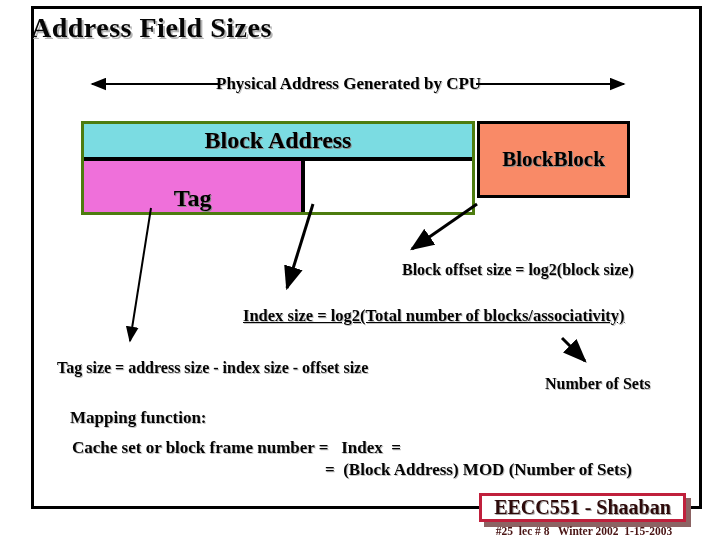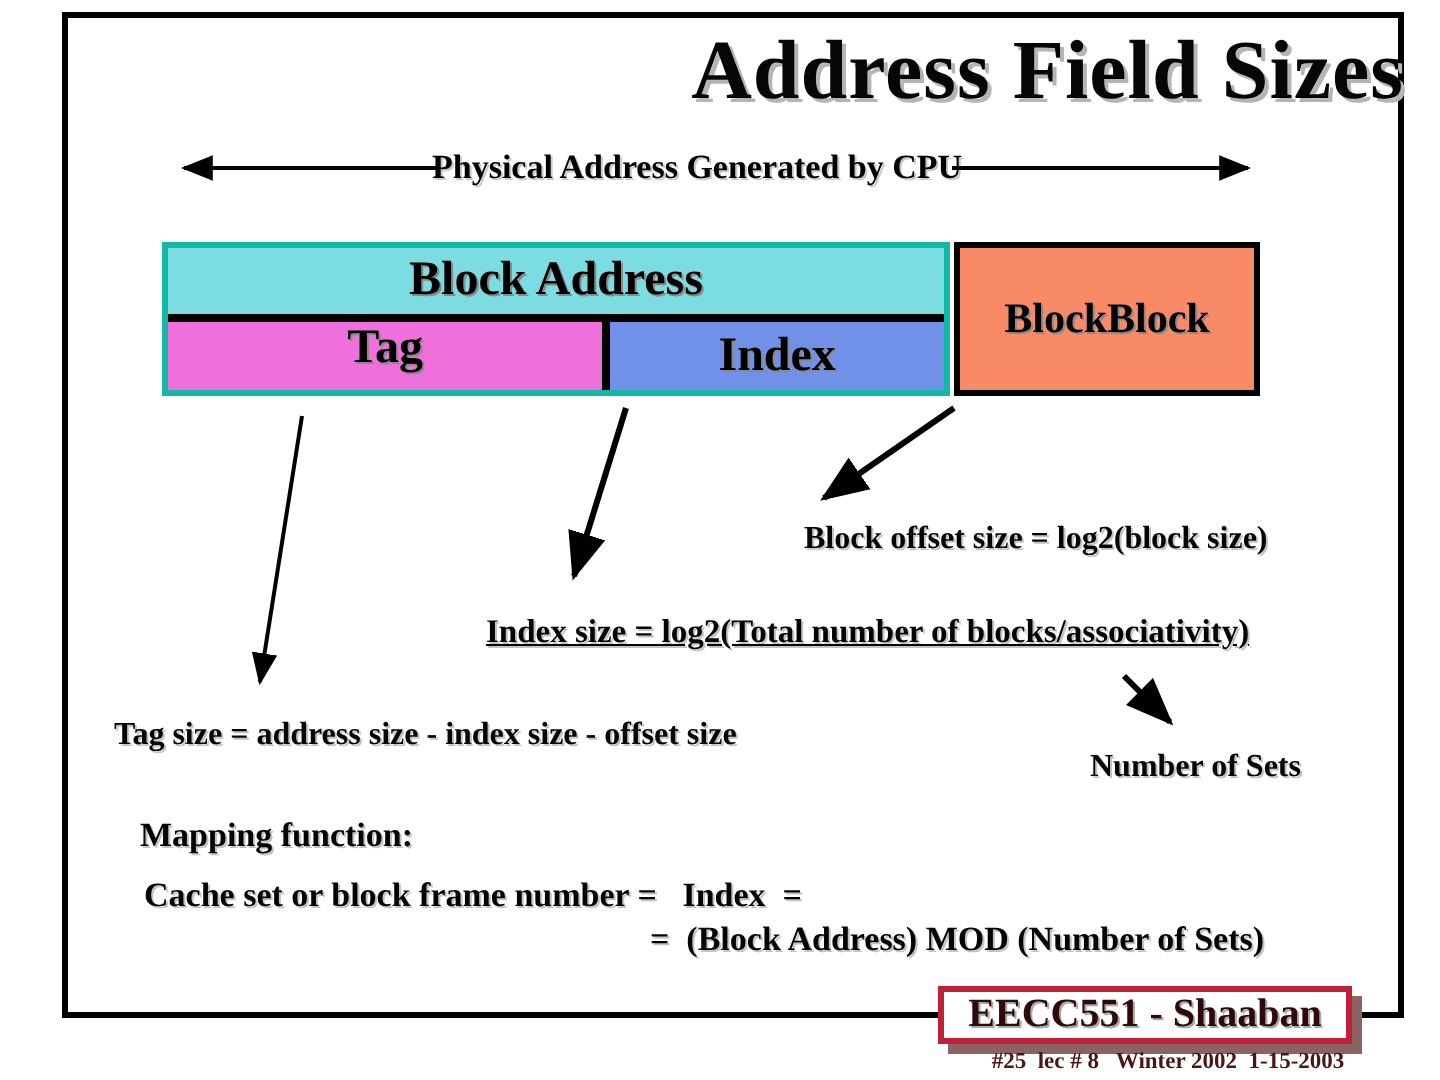--- a/index.html
+++ b/index.html
@@ -8,42 +8,42 @@
     background:#ffffff;
     font-family:"Liberation Serif","DejaVu Serif",serif;
     font-weight:bold;color:#000;
   }
   .abs{position:absolute;}
   .frame{
     left:31px;top:6px;width:671px;height:503px;
     border:3px solid #000;box-sizing:border-box;z-index:1;
   }
   .slide-title{
-    left:31px;top:12px;width:671px;text-align:right;
-    font-size:42px;color:#060606;letter-spacing:0.5px;
+    left:31px;top:12px;width:671px;text-align:left;
+    font-size:28px;color:#060606;letter-spacing:0.5px;
     text-shadow:2px 2px 0 #b5b5b5;z-index:4;white-space:nowrap;
   }
   .cpu-label{
     left:216px;top:74px;width:262px;text-align:center;
     font-size:17px;white-space:nowrap;text-shadow:1px 1px 0 #c8c8c8;z-index:4;
   }
   .left-block{
-    left:81px;top:121px;width:394px;height:77px;
-    border:3px solid #14b8a6;box-sizing:border-box;
+    left:81px;top:121px;width:394px;height:94px;
+    border:3px solid #4d7c0f;box-sizing:border-box;
     display:flex;flex-direction:column;z-index:2;
   }
   .cell-top{
     height:37px;border-bottom:4px solid #000;box-sizing:border-box;
     display:flex;align-items:center;justify-content:center;
     font-size:24px;text-shadow:1px 1px 0 #8a8a8a;
   }
   .bottom-row{flex:1;display:flex;}
   .cell-tag{
     width:57%;border-right:4px solid #000;box-sizing:border-box;
-    display:flex;align-items:flex-start;justify-content:center;
+    display:flex;align-items:flex-end;justify-content:center;
     font-size:24px;text-shadow:1px 1px 0 #8a8a8a;
   }
   .cell-index{
     flex:1;display:flex;align-items:center;justify-content:center;
     font-size:24px;text-shadow:1px 1px 0 #8a8a8a;
   }
   .right-block{
     left:477px;top:121px;width:153px;height:77px;
     border:3px solid #000;box-sizing:border-box;
     display:flex;flex-direction:row;align-items:center;justify-content:center;
@@ -84,23 +84,20 @@
 <div class="abs cpu-label">Physical Address Generated by CPU</div>
 
 <div class="abs left-block">
   <div class="cell-top" style="background: rgb(123, 220, 226);">
     <span>Block Address</span>
   </div>
   <div class="bottom-row">
     <div class="cell-tag" style="background: rgb(239, 112, 218);">
       <span>Tag</span>
     </div>
-    <div class="cell-index" style="background: rgb(113, 145, 232);">
-      <span>Index</span>
-    </div>
   </div>
 </div>
 
 <div class="abs right-block" style="background: rgb(249, 138, 103);">
   <span>Block</span>
   <span>Block</span>
 </div>
 
 <svg class="abs arrow-layer" width="720" height="540">
   <defs>
@@ -117,16 +114,16 @@
 </svg>
 
 <div class="abs txt" id="f-offset">Block offset size = log2(block size)</div>
 <div class="abs txt" id="f-index">Index size = log2(Total number of blocks/associativity)</div>
 <div class="abs txt" id="f-tag">Tag size = address size - index size - offset size</div>
 <div class="abs txt" id="f-sets">Number of Sets</div>
 <div class="abs txt" id="m-head">Mapping function:</div>
 <div class="abs txt" id="m-1">Cache set or block frame number =   Index  =</div>
 <div class="abs txt" id="m-2">=  (Block Address) MOD (Number of Sets)</div>
 
-<div class="abs footer-box" style="border-color: rgb(192, 32, 60);">
+<div class="abs footer-box" style="border-color: rgb(192, 32, 60); margin-left: 10px;">
   <span>EECC551 - Shaaban</span>
 </div>
 <div class="abs footer-date">#25  lec # 8   Winter 2002  1-15-2003</div>
 
 </body></html>

